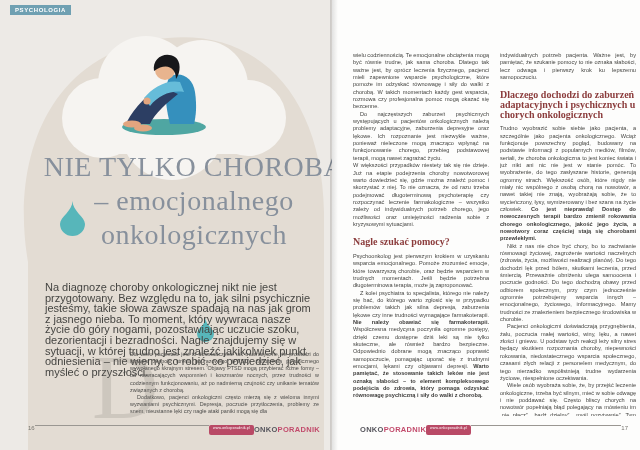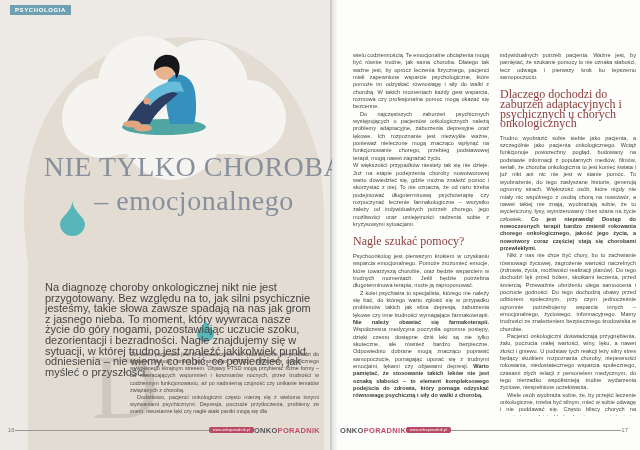--- a/index.html
+++ b/index.html
@@ -20,41 +20,41 @@
            color:#87909c; letter-spacing:.5px; }
   .lead { position:absolute; left:45px; top:282px; width:268px; font-size:11px;
           line-height:10.6px; color:#454542; }
   .intro { position:absolute; left:130px; top:351px; width:189px; font-size:5.4px;
            line-height:7.15px; color:#4c4c4a; text-align:justify; }
   .intro p + p { text-indent:7px; }
   .watermark { position:absolute; left:-38px; top:-10px; font-family:"Liberation Serif", serif;
                font-size:92px; color:rgba(122,116,109,.20); line-height:1; pointer-events:none; }
 
   
-  .footer { position:absolute; left:8px; right:12px; bottom:15px; height:10px;
-            display:flex; align-items:center; }
+  .footer { position:absolute; left:28px; right:12px; bottom:15px; height:10px;
+            display:flex; }
   .pnum { font-size:6px; color:#77756f; }
   .rule { flex:1; border-top:1px solid #9a9792; height:0; }
   .badge { background:#b94a66; color:#fff; font-size:3.5px; line-height:4.5px;
            padding:1px 4px; border-radius:2px; white-space:nowrap; letter-spacing:.2px; }
   .logo { font-size:7.5px; font-weight:bold; letter-spacing:.3px; white-space:nowrap; }
   .logo .lg-a { color:#56555c; font-style:normal; }
   .logo .lg-b { color:#c24a6b; font-style:normal; }
 
   
   .page-right { position:relative; width:308px; height:450px; background:#fdfdfc; }
   .gutter { position:absolute; left:330px; top:0; width:8px; height:450px;
             background:linear-gradient(90deg, rgba(0,0,0,.14), rgba(0,0,0,0)); z-index:5; pointer-events:none; }
   .cols { position:absolute; left:21px; top:52px; display:flex; gap:11px; }
   .col { width:136px; height:364px; overflow:hidden; }
   .cp { font-size:5.6px; line-height:7.35px; color:#444441; text-align:justify; }
   .cp.ind { text-indent:7px; }
   .cp b { color:#3c3b39; }
-  .ch { font-family:"Liberation Serif", serif; font-size:12px; line-height:9.6px;
-        color:#8b3c3c; font-weight:normal; margin:9px 0 6px 0; }
+  .ch { font-family:"Liberation Serif", serif; font-size:10px; line-height:9.6px;
+        color:#8b3c3c; font-weight:bold; margin:9px 0 6px 0; }
 </style>
 </head>
 <body>
 
 <div class="spread">
 
   <div class="page-left">
 
     <svg class="bg-art" width="332" height="450" viewBox="0 0 332 450">
       <path d="M28,450 L28,262 C12,170 40,62 152,40 C254,22 322,92 324,212 L324,450 Z" fill="#e3dcd3"></path>
@@ -85,20 +85,21 @@
     <svg class="drop1" width="25" height="35" viewBox="0 0 25 35">
       <path d="M12.5,0 C12.5,10 25,16 25,23 A12.5,12 0 1,1 0,23 C0,16 12.5,10 12.5,0 Z" fill="#57b6ba"></path>
     </svg>
     <svg class="drop2" width="17" height="24" viewBox="0 0 25 35">
       <path d="M12.5,0 C12.5,10 25,16 25,23 A12.5,12 0 1,1 0,23 C0,16 12.5,10 12.5,0 Z" fill="#57b6ba"></path>
     </svg>
 
     <div class="title">
       <div>NIE TYLKO CHOROBA</div>
       <div>– emocjonalnego</div>
+      <div>onkologicznych</div>
     </div>
 
     <p class="lead">Na diagnozę choroby onkologicznej nikt nie jest przygotowany. Bez względu na to, jak silni psychicznie jesteśmy, takie słowa zawsze spadają na nas jak grom z jasnego nieba. To moment, który wywraca nasze życie do góry nogami, pozostawiając uczucie szoku, dezorientacji i bezradności. Nagle znajdujemy się w sytuacji, w której trudno jest znaleźć jakikolwiek punkt odniesienia – nie wiemy, co robić, co powiedzieć, jak myśleć o przyszłości.</p>
 
     <div class="intro">
       <div class="watermark">D</div>
       <p>Dla wielu pacjentów jest to doświadczenie tak traumatyczne, że prowadzi do rozwoju zespołu stresu pourazowego (PTSD), zaburzenia psychicznego wywołanego skrajnym stresem. Objawy PTSD mogą przybierać różne formy – od nawracających wspomnień i koszmarów nocnych, przez trudności w codziennym funkcjonowaniu, aż po nadmierną czujność czy unikanie tematów związanych z chorobą.</p>
       <p>Dodatkowo, pacjenci onkologiczni często mierzą się z wieloma innymi wyzwaniami psychicznymi. Depresja, poczucie przytłoczenia, problemy ze snem, nieustanne lęki czy nagłe ataki paniki mogą się dla</p>
     </div>
 

